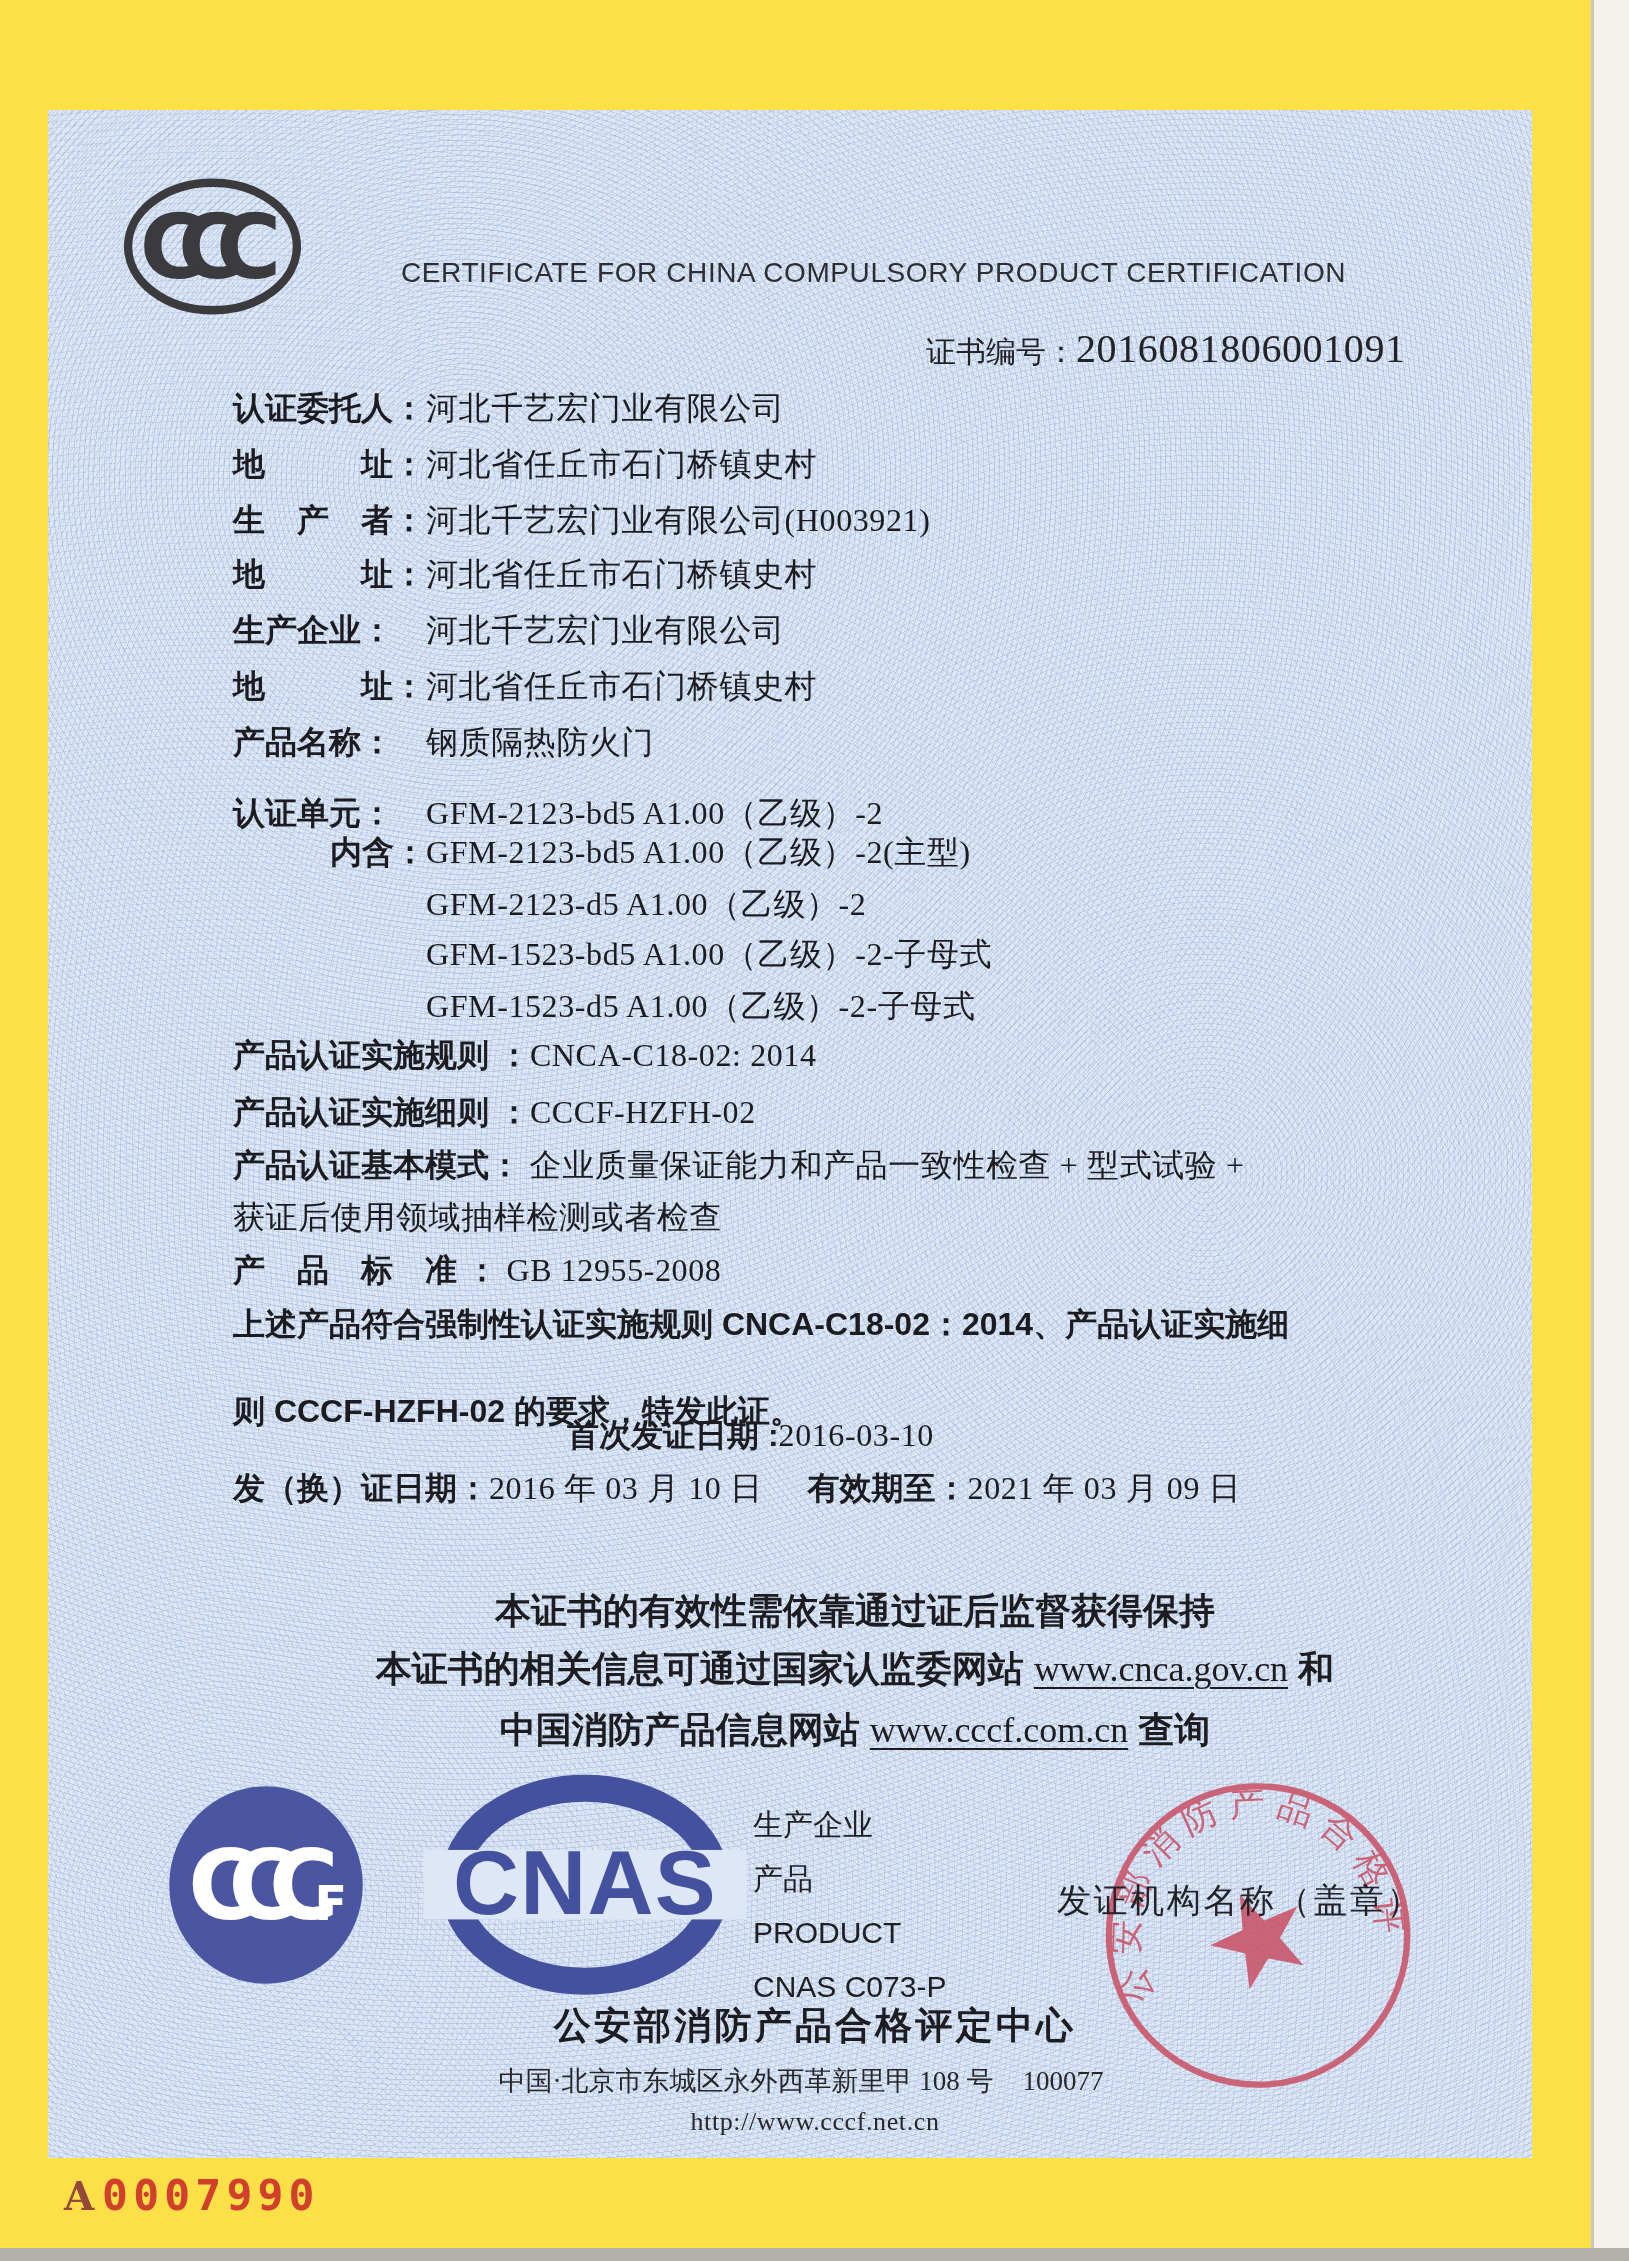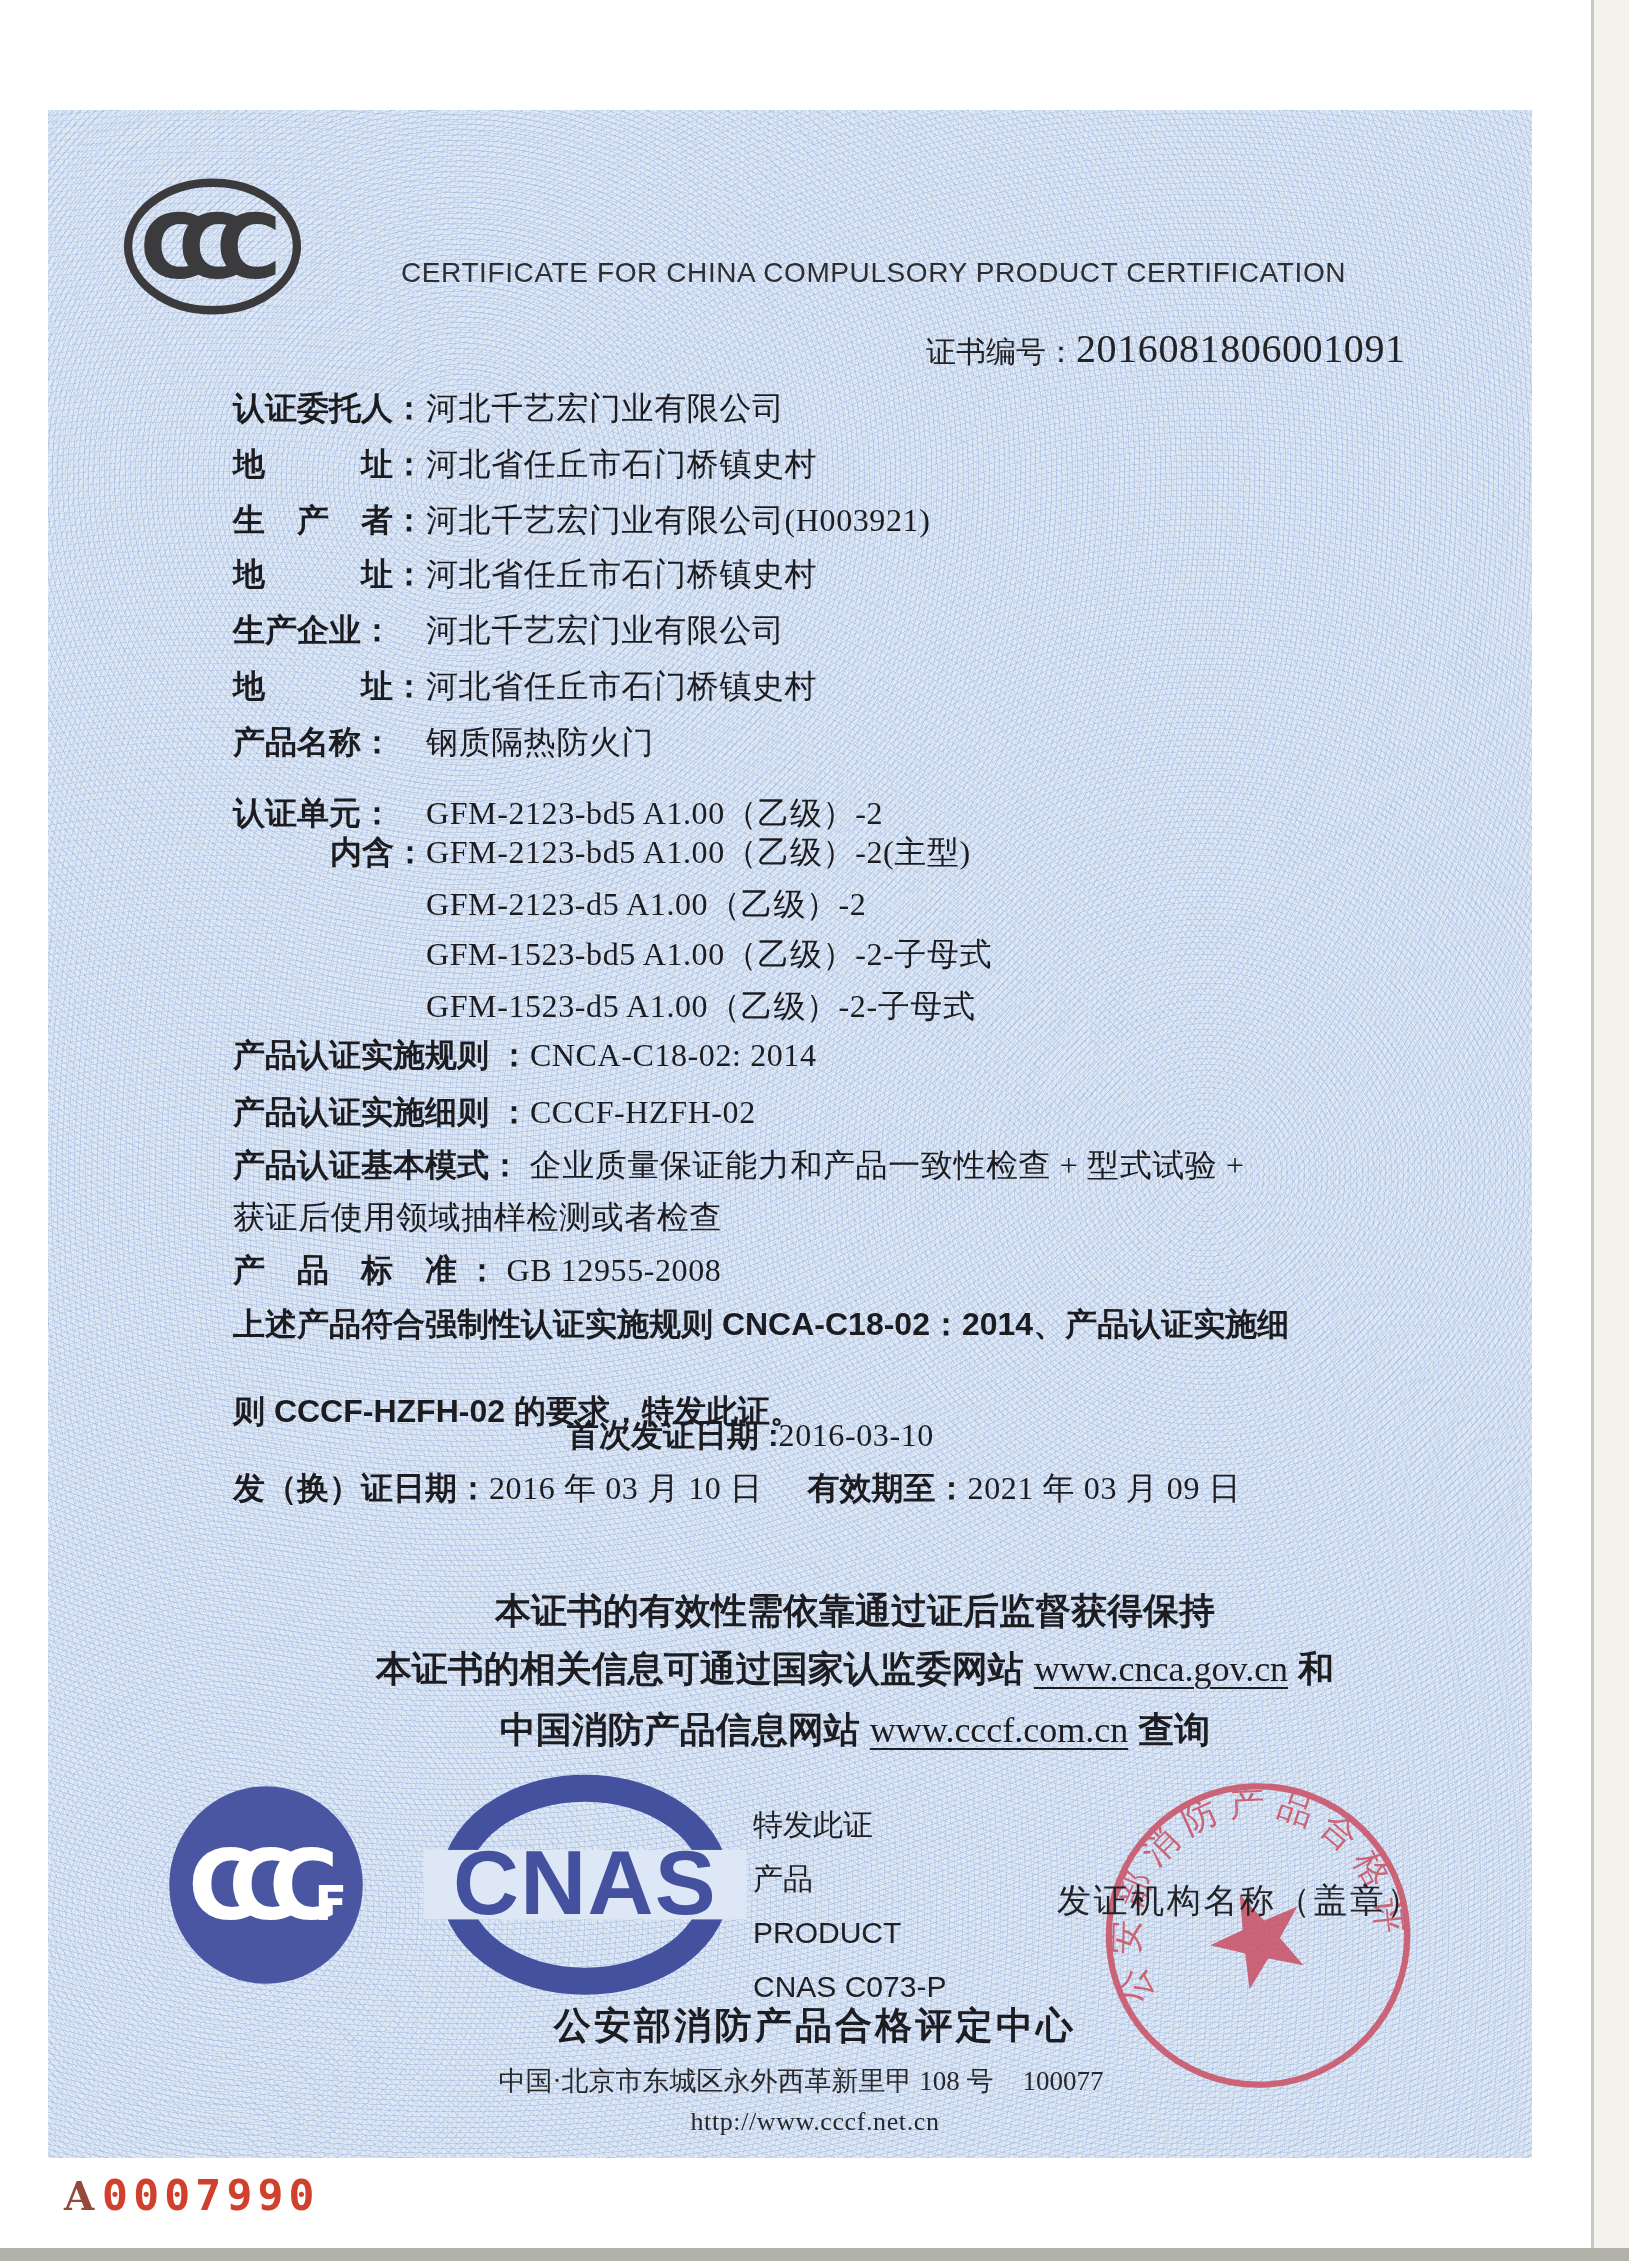--- a/index.html
+++ b/index.html
@@ -1,17 +1,17 @@
 <!DOCTYPE html>
 <html style="font-size:10.3px"><head>
 <meta charset="utf-8">
 <style>
   html,body{margin:0;padding:0;}
   body{background:#9a9a94;font-family:"Liberation Sans",sans-serif;}
-  .page{position:relative;width:1630px;height:2261px;background:#ffffff;overflow:hidden;}
+  .page{position:relative;width:1630px;height:2261px;background:#fde047;overflow:hidden;}
 
   
   .cert-bg{
     position:absolute;left:48px;top:110px;width:1484px;height:2048px;
     background-color:#dfe8f5;
     background-image:
       repeating-radial-gradient(circle at 28% 18%, rgba(124,156,210,.30) 0 1px, rgba(255,255,255,0) 1px 5.2px),
       repeating-radial-gradient(circle at 78% 52%, rgba(124,156,210,.24) 0 1px, rgba(255,255,255,0) 1px 5.8px),
       repeating-radial-gradient(circle at 12% 88%, rgba(124,156,210,.20) 0 1px, rgba(255,255,255,0) 1px 6.4px),
       repeating-linear-gradient(93deg, rgba(140,170,215,.12) 0 1.3px, rgba(255,255,255,0) 1.3px 4.5px);
@@ -113,21 +113,21 @@
     <text x="236" y="210" font-family="DejaVu Sans, sans-serif" font-weight="bold" font-size="74" fill="#ffffff">F</text>
   </svg>
 
   <svg style="left:431px;top:1774px" width="308" height="222" viewBox="0 0 478 345">
     <ellipse cx="239" cy="172" rx="204" ry="150" fill="none" stroke="#44519e" stroke-width="42"></ellipse>
     <rect x="-12" y="118" width="502" height="108" fill="#dde7f5"></rect>
     <text x="239" y="218" text-anchor="middle" font-family="Liberation Sans, sans-serif" font-weight="bold" font-size="142" letter-spacing="2" fill="#44519e">CNAS</text>
   </svg>
 
   <div class="abs accred">
-    <div>特发此证</div>
+    <div>生产企业</div>
     <div>产品</div>
     <div>PRODUCT</div>
     <div>CNAS C073-P</div>
   </div>
 
   <svg class="stamp" style="left:1095px;top:1768px" width="326" height="335" viewBox="0 0 520 520">
     <g transform="rotate(-24 260 260)">
       <circle cx="260" cy="260" r="238" fill="none" stroke="#c94f63" stroke-width="10"></circle>
       <path id="stampArc" d="M 79.5,325.7 A 192,192 0 1 1 440.4,325.7" fill="none"></path>
       <text font-family="Liberation Serif, serif" font-size="56" letter-spacing="16" fill="#c94f63">

